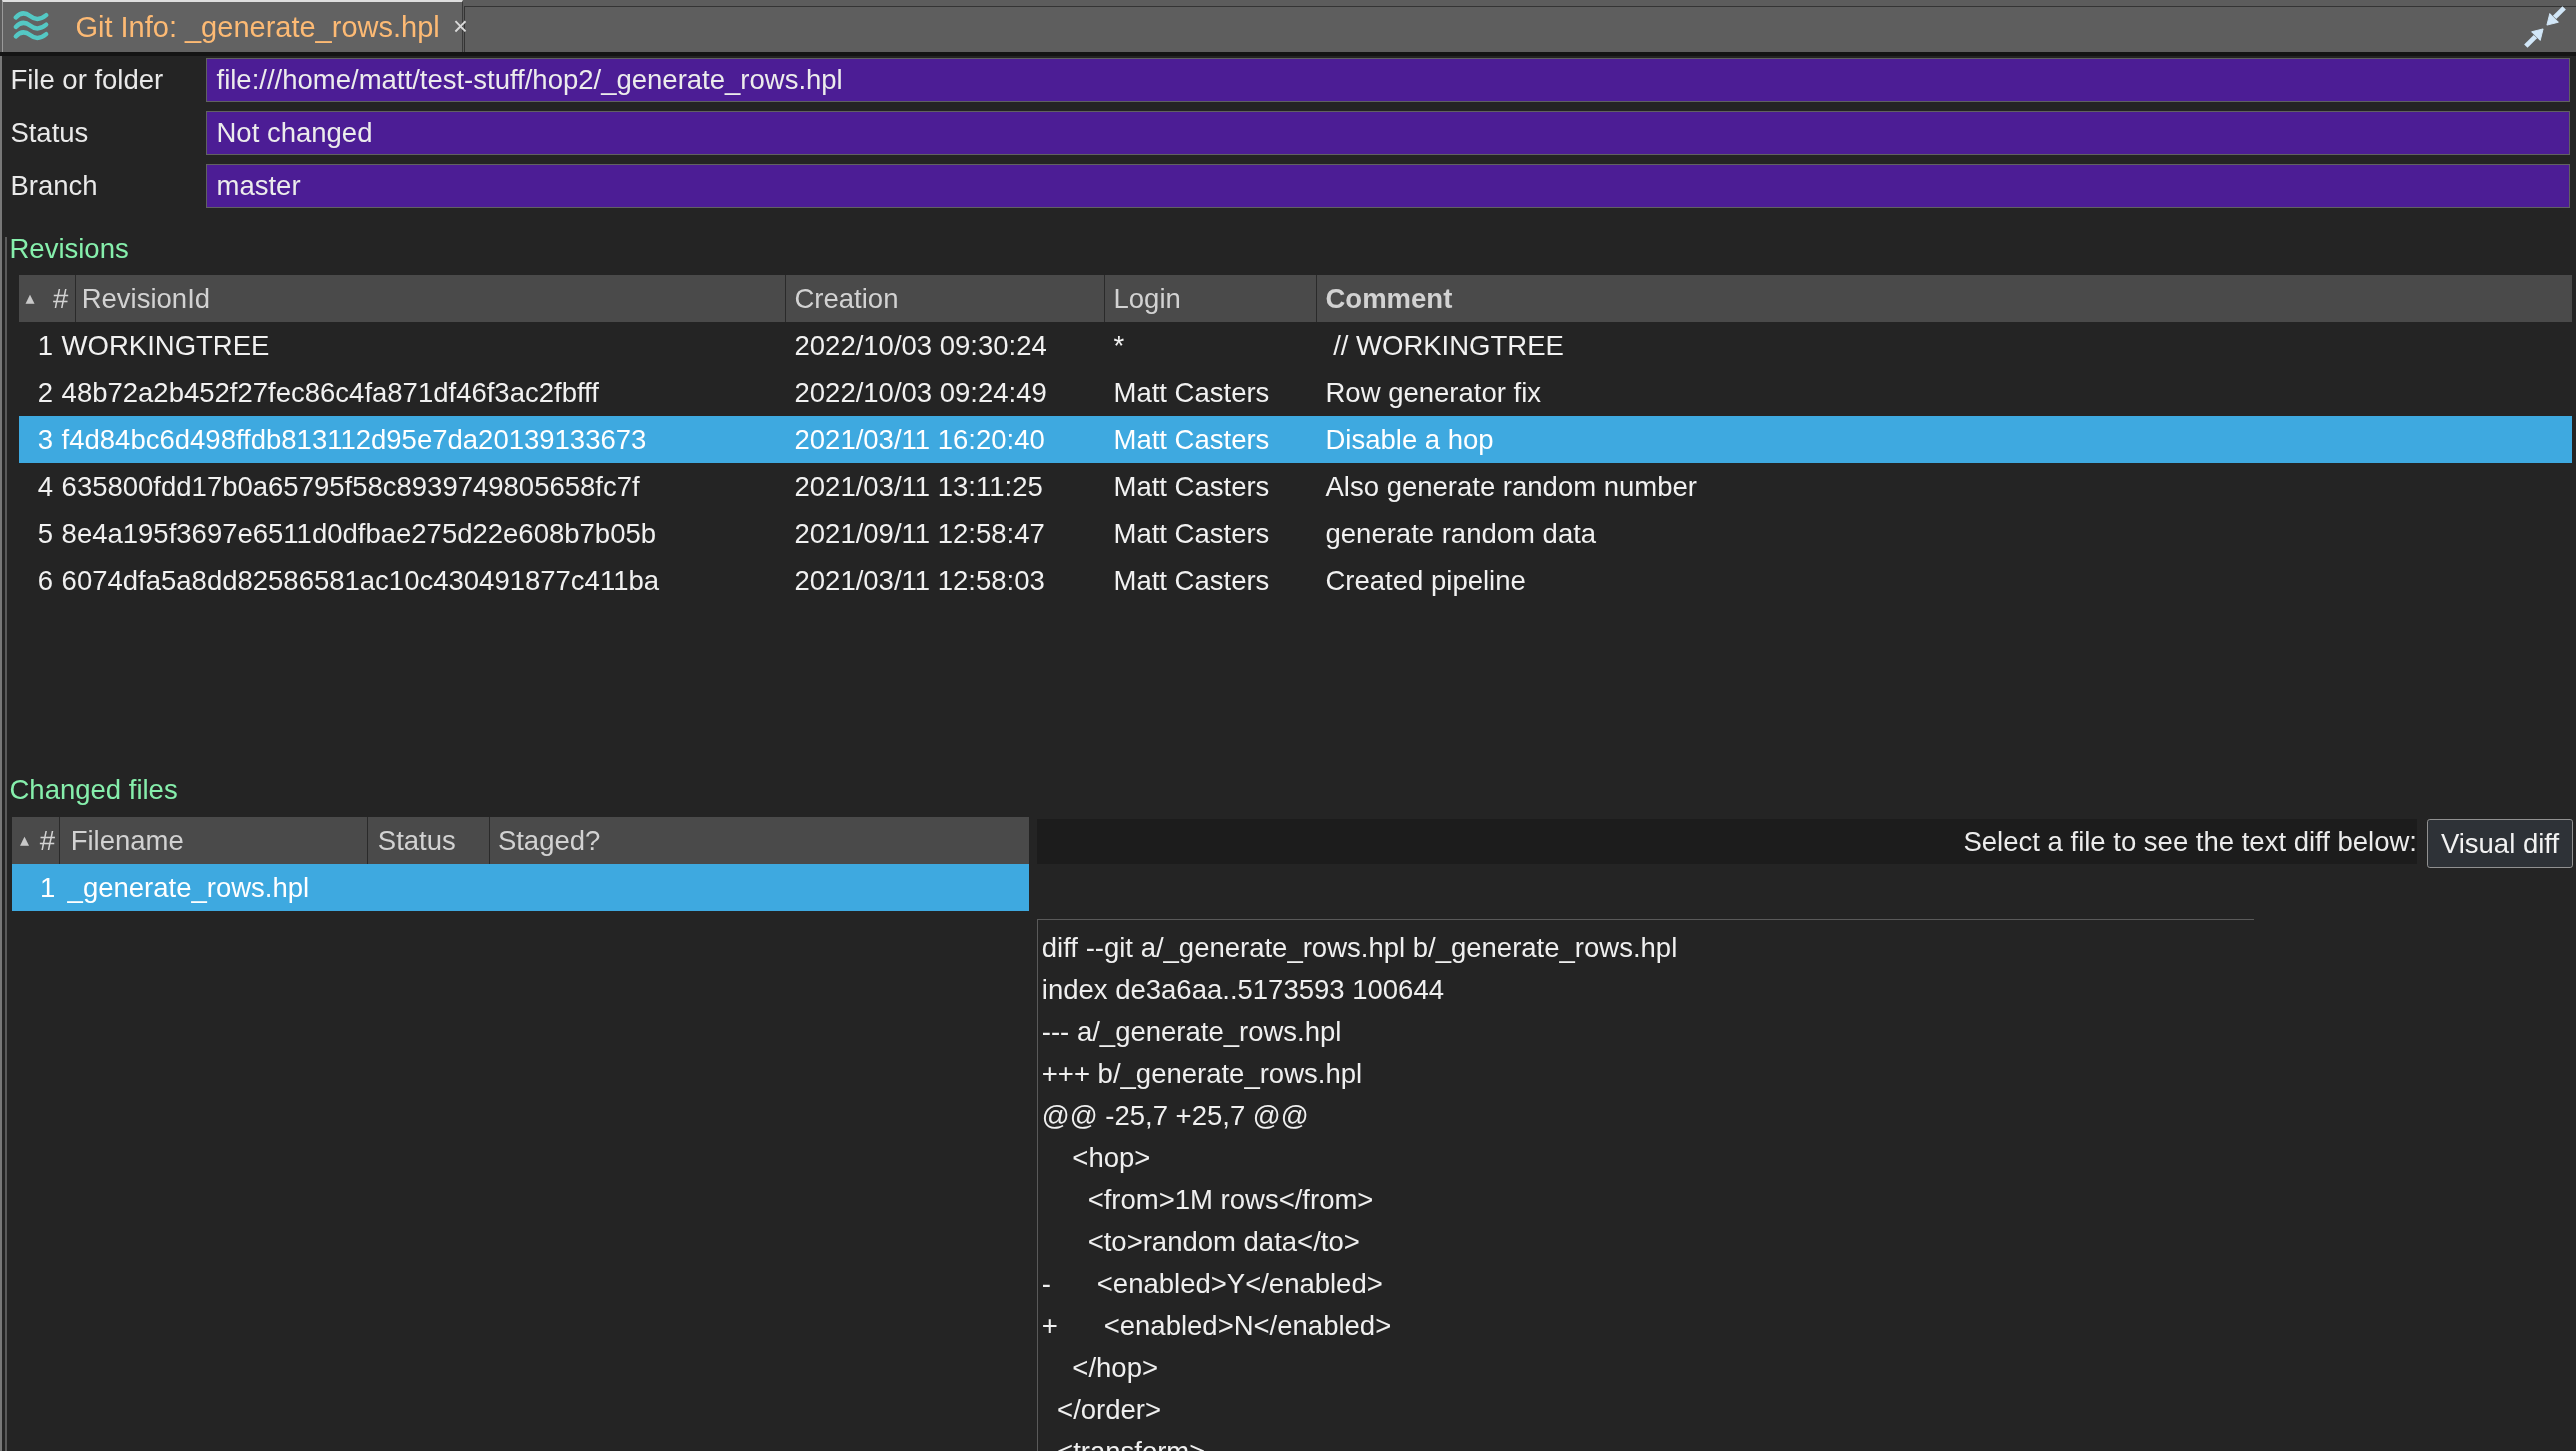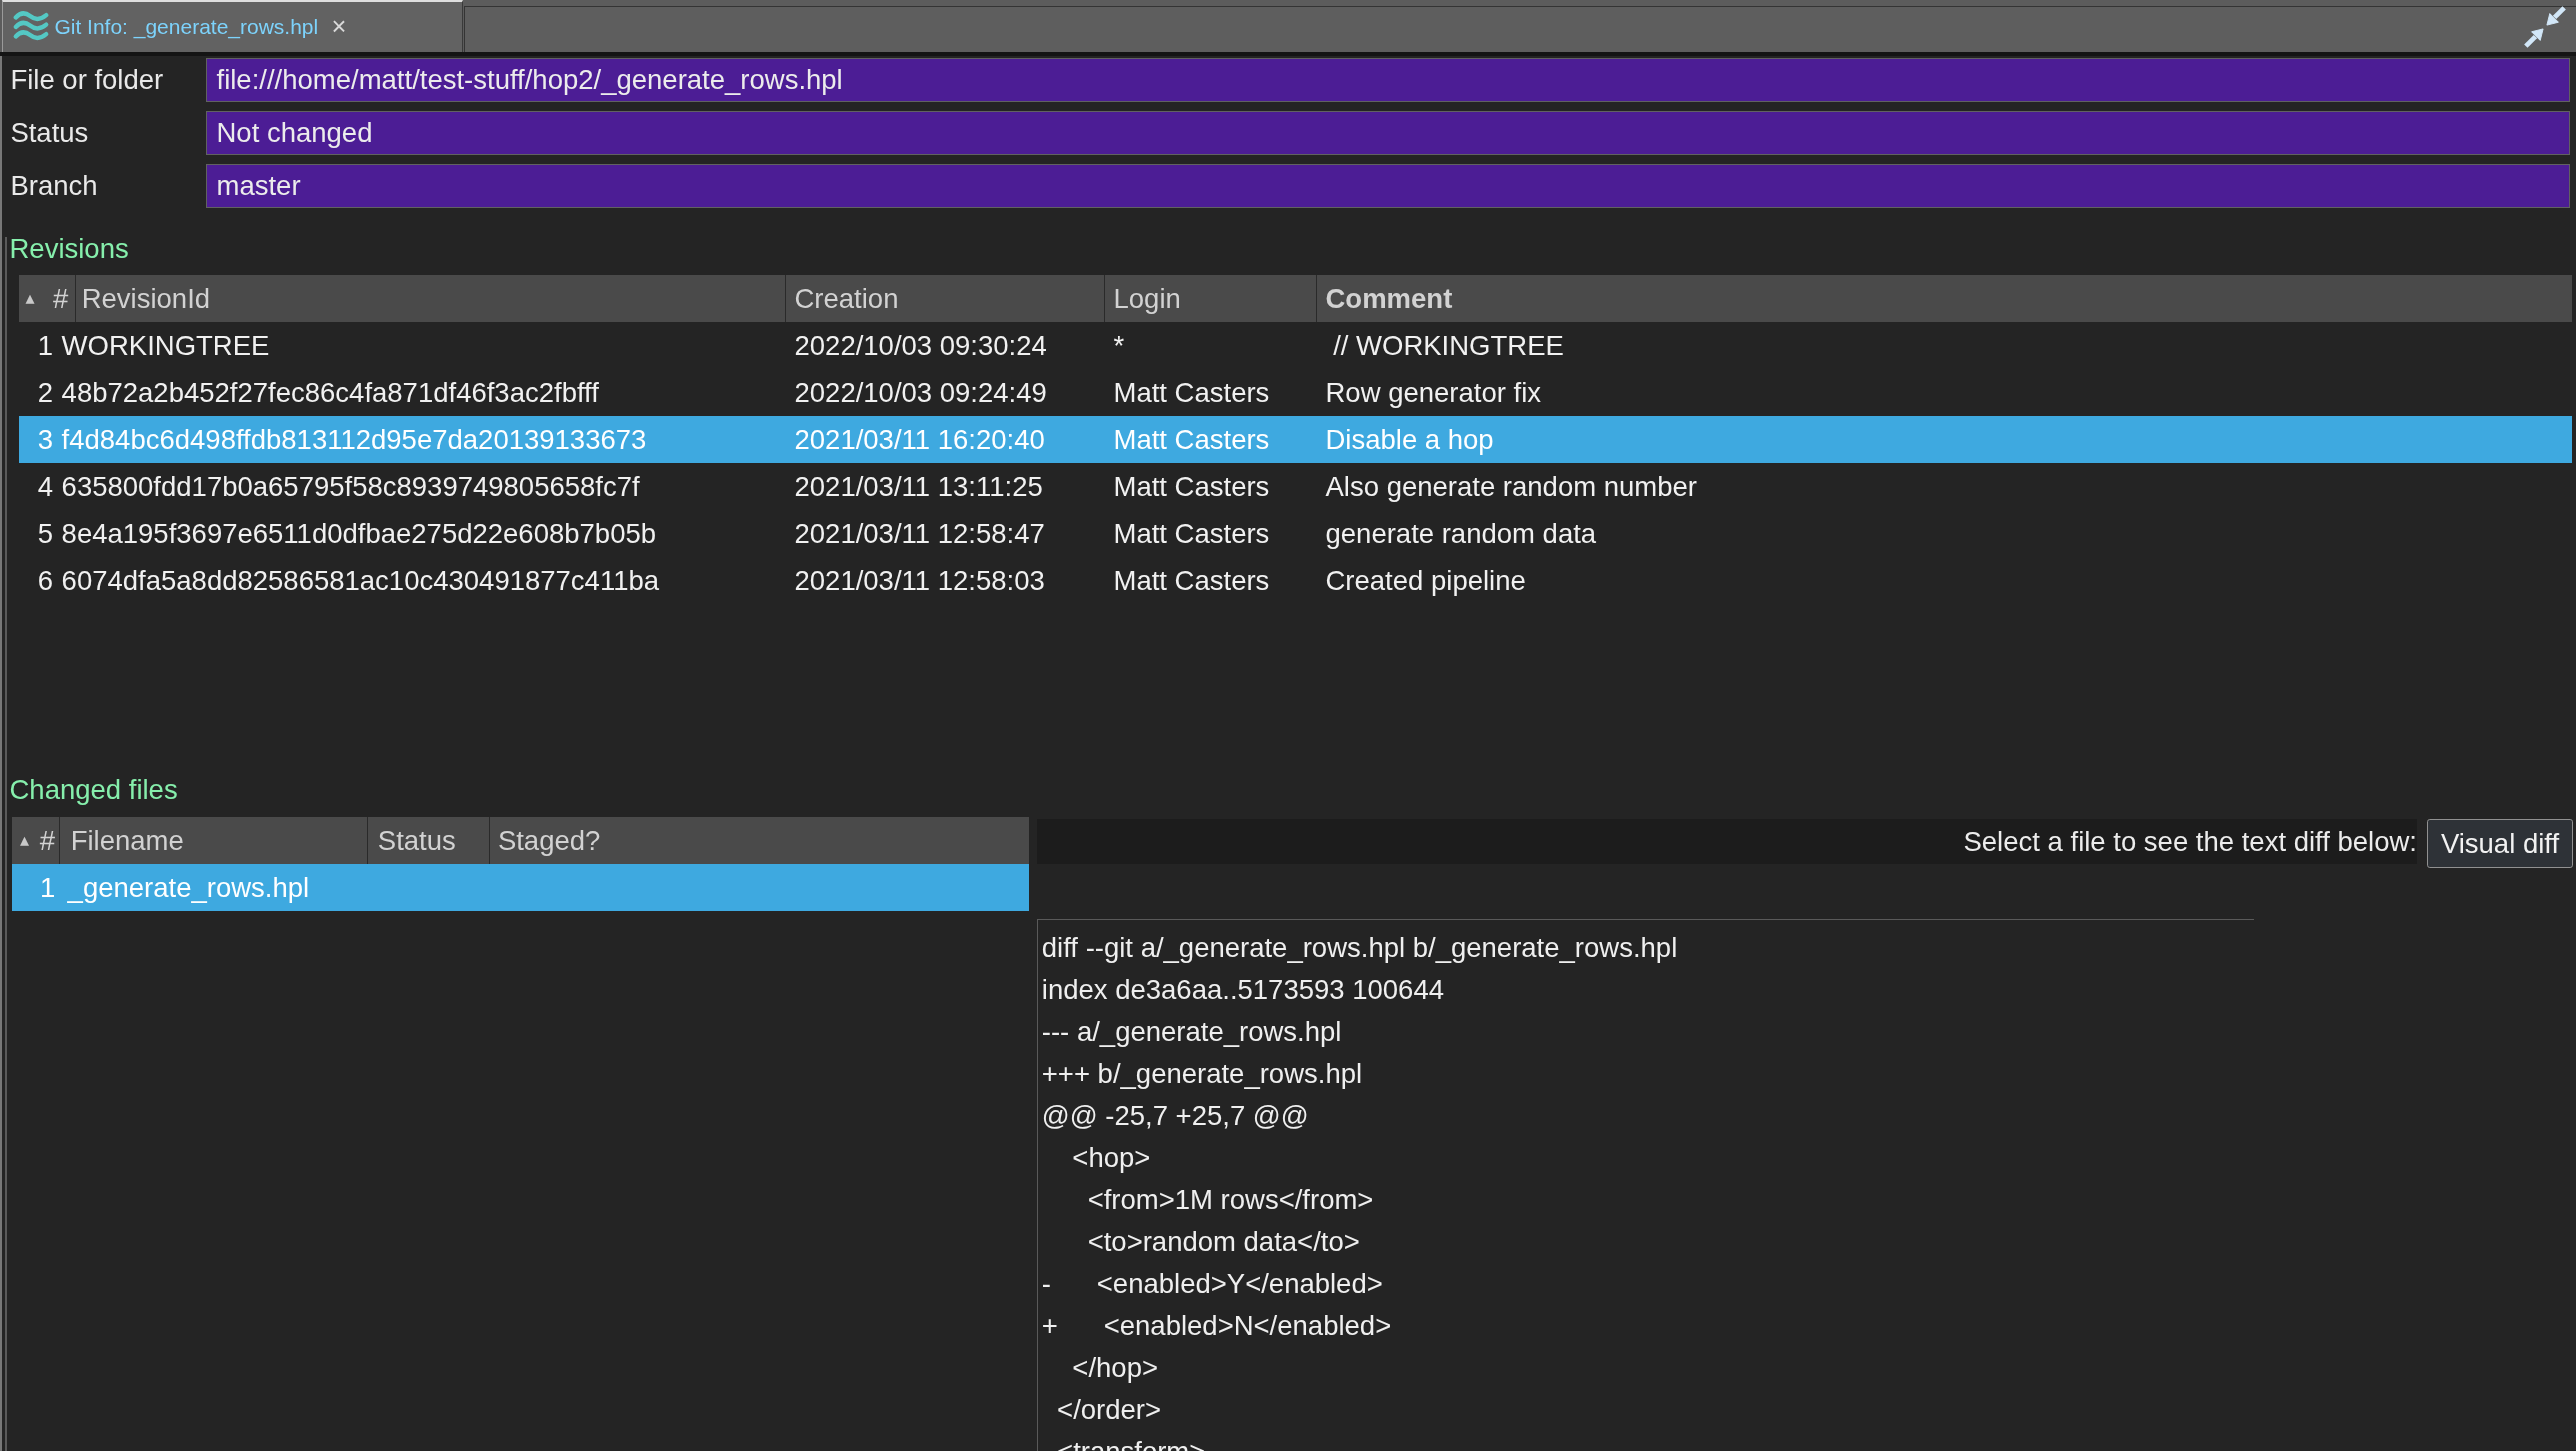--- a/index.html
+++ b/index.html
@@ -7,21 +7,21 @@
           font-family:"Liberation Sans","DejaVu Sans",sans-serif;color:#f1f1f1;font-size:27.5px;}
 
   
   .tabbar{position:absolute;left:0;top:0;width:2576px;height:52px;background:#5c5c5c;}
   .tabbar-recess{position:absolute;left:464px;top:5.7px;right:0;bottom:0;
                  border-top:1.9px solid #343434;border-left:1.9px solid #343434;background:#5e5e5e;}
   .tab{position:absolute;left:1.9px;top:0;width:461px;height:52px;background:#626262;
        border-top:2.8px solid #dedede;border-left:0.9px solid #9a9a9a;border-right:1.9px solid #3a3a3a;
        box-sizing:border-box;display:flex;align-items:center;cursor:default;}
   .tab-icon{margin-left:9.5px;width:38px;height:38px;flex:0 0 auto;display:flex;align-items:center;}
-  .tab-title{margin-left:4px;font-size:21px;color:#7dd3fc;white-space:nowrap;}
+  .tab-title{margin-left:25px;font-size:29px;color:#fdba74;white-space:nowrap;}
   .tab-close{margin-left:13.3px;font-size:25.6px;color:#d9d9d9;line-height:1;}
   .blackline{position:absolute;left:0;top:52px;width:2576px;height:3.8px;background:#141414;}
   .restore{position:absolute;right:7.6px;top:3.8px;width:46px;height:46px;}
 
   
   .edge-a{position:absolute;left:0;top:56px;width:1.9px;height:1395px;background:#787878;}
   .edge-b{position:absolute;left:4.7px;top:237px;width:1.9px;height:1214px;background:#5a5a5a;}
 
   
   .field-label{position:absolute;left:10.4px;height:44px;line-height:44px;color:#e9e9e9;white-space:nowrap;}
@@ -155,21 +155,21 @@
     <div class="rev-row">
       <span class="rc-num">4</span>
       <span class="rc-id">635800fdd17b0a65795f58c8939749805658fc7f</span>
       <span class="rc-cr">2021/03/11 13:11:25</span>
       <span class="rc-lg">Matt Casters</span>
       <span class="rc-cm">Also generate random number</span>
     </div>
     <div class="rev-row">
       <span class="rc-num">5</span>
       <span class="rc-id">8e4a195f3697e6511d0dfbae275d22e608b7b05b</span>
-      <span class="rc-cr">2021/03/11 12:58:47</span>
+      <span class="rc-cr">2021/09/11 12:58:47</span>
       <span class="rc-lg">Matt Casters</span>
       <span class="rc-cm">generate random data</span>
     </div>
     <div class="rev-row">
       <span class="rc-num">6</span>
       <span class="rc-id">6074dfa5a8dd82586581ac10c430491877c411ba</span>
       <span class="rc-cr">2021/03/11 12:58:03</span>
       <span class="rc-lg">Matt Casters</span>
       <span class="rc-cm">Created pipeline</span>
     </div>

